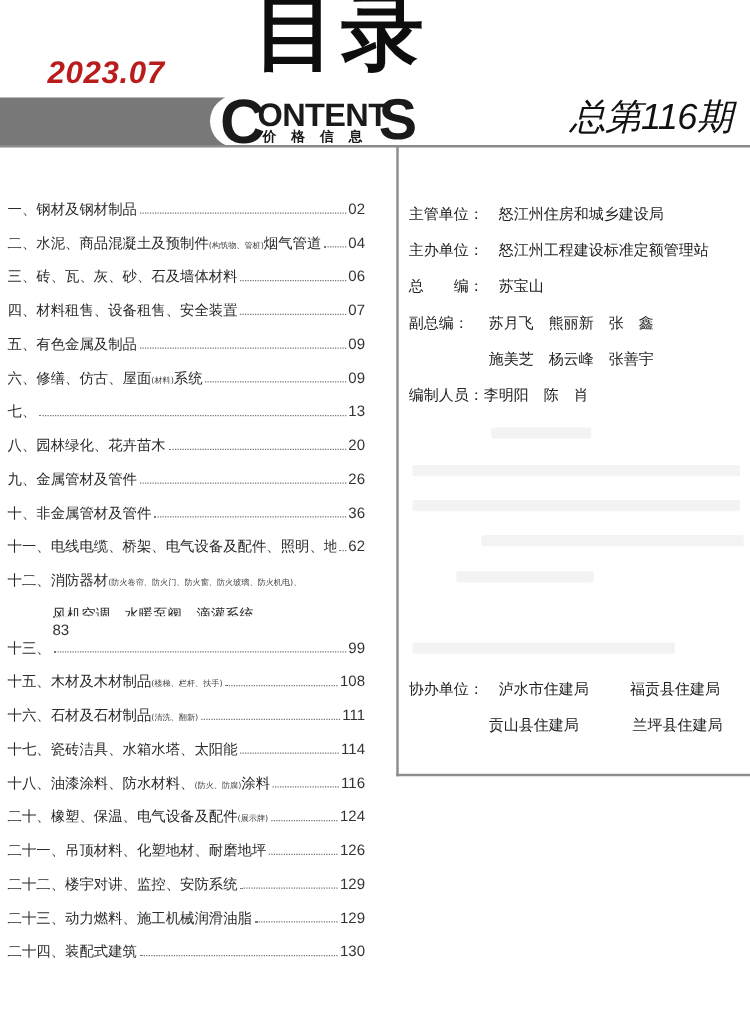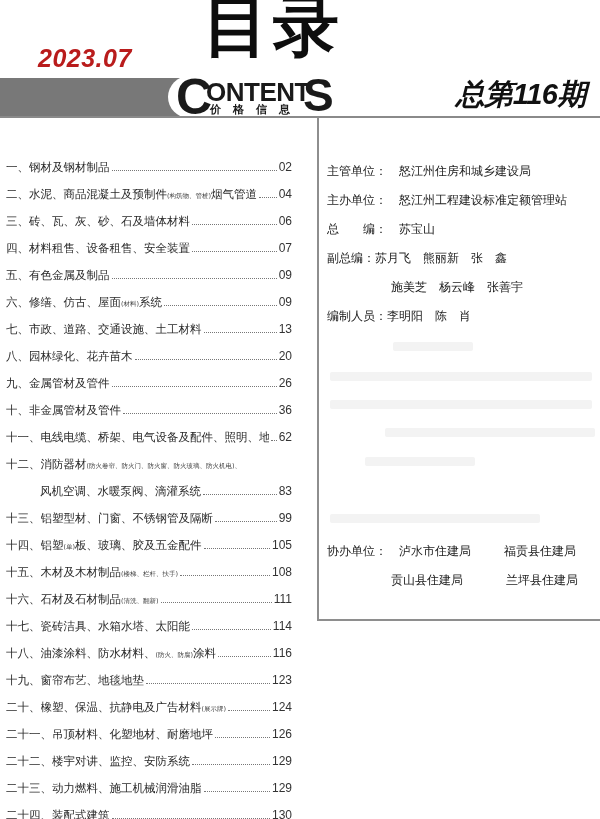--- a/index.html
+++ b/index.html
@@ -40,36 +40,36 @@
     position: absolute; left: 303px; top: 72px;
     font-family: "Liberation Sans", sans-serif; font-weight: bold;
     font-size: 46px; color: #1a1a1a; line-height: 1;
   }
   .logo-sub {
     position: absolute; left: 210px; top: 102px;
     font-size: 11px; font-weight: bold; color: #1a1a1a; letter-spacing: 12px;
   }
   .issue {
     position: absolute; right: 14px; top: 80px;
-    font-family: "Liberation Sans", sans-serif; font-weight: bold; font-style: italic;
+    font-family: "Liberation Sans", sans-serif; font-weight: normal; font-style: italic;
     font-size: 29px; color: #111; letter-spacing: -0.5px; line-height: 1;
   }
   .rule-top {
     position: absolute; left: 0; top: 116px; width: 600px; height: 2px;
     background: #8a8a8a;
   }
   .toc {
     position: absolute; left: 6px; top: 160px; width: 286px;
     list-style: none; margin: 0; padding: 0;
   }
   .toc li {
     display: flex; align-items: baseline; height: 27px;
     font-size: 11.5px; color: #2a2a2a; white-space: nowrap;
   }
-  .toc li.cont { padding-left: 34px; }
+  .toc li.cont { padding-left: 34px; flex-direction: column; }
   .toc .num { flex: 0 0 auto; }
   .toc .title { flex: 0 1 auto; overflow: hidden; }
   .toc .note { font-size: 6.5px; color: #444; }
   .toc .dots {
     flex: 1 1 auto; border-bottom: 1px dotted #777; margin: 0 2px 3px 2px; min-width: 6px;
   }
   .toc .page { flex: 0 0 auto; font-family: "Liberation Sans", sans-serif; font-size: 12px; color: #333; }
   .info-box {
     position: absolute; left: 317px; top: 117px; width: 290px; height: 502px;
     border-left: 2px solid #8e8e8e; border-bottom: 2px solid #8e8e8e;
@@ -134,21 +134,20 @@
     <li>
       <span class="num">六、</span>
       <span class="title">修缮、仿古、屋面</span>
       <span class="note">(材料)</span>
       <span class="title">系统</span>
       <span class="dots"></span>
       <span class="page">09</span>
     </li>
     <li>
       <span class="num">七、</span>
-      <span class="title">市政、道路、交通设施、土工材料</span>
       <span class="dots"></span>
       <span class="page">13</span>
     </li>
     <li>
       <span class="num">八、</span>
       <span class="title">园林绿化、花卉苗木</span>
       <span class="dots"></span>
       <span class="page">20</span>
     </li>
     <li>
@@ -174,31 +173,22 @@
       <span class="title">消防器材</span>
       <span class="note">(防火卷帘、防火门、防火窗、防火玻璃、防火机电)、</span>
     </li>
     <li class="cont">
       <span class="title">风机空调、水暖泵阀、滴灌系统</span>
       <span class="dots"></span>
       <span class="page">83</span>
     </li>
     <li>
       <span class="num">十三、</span>
-      <span class="title">铝塑型材、门窗、不锈钢管及隔断</span>
       <span class="dots"></span>
       <span class="page">99</span>
-    </li>
-    <li>
-      <span class="num">十四、</span>
-      <span class="title">铝塑</span>
-      <span class="note">(单)</span>
-      <span class="title">板、玻璃、胶及五金配件</span>
-      <span class="dots"></span>
-      <span class="page">105</span>
     </li>
     <li>
       <span class="num">十五、</span>
       <span class="title">木材及木材制品</span>
       <span class="note">(楼梯、栏杆、扶手)</span>
       <span class="dots"></span>
       <span class="page">108</span>
     </li>
     <li>
       <span class="num">十六、</span>
@@ -215,28 +205,22 @@
     </li>
     <li>
       <span class="num">十八、</span>
       <span class="title">油漆涂料、防水材料、</span>
       <span class="note">(防火、防腐)</span>
       <span class="title">涂料</span>
       <span class="dots"></span>
       <span class="page">116</span>
     </li>
     <li>
-      <span class="num">十九、</span>
-      <span class="title">窗帘布艺、地毯地垫</span>
-      <span class="dots"></span>
-      <span class="page">123</span>
-    </li>
-    <li>
       <span class="num">二十、</span>
-      <span class="title">橡塑、保温、抗静电及广告材料</span>
+      <span class="title">橡塑、保温、电气设备及配件</span>
       <span class="note">(展示牌)</span>
       <span class="dots"></span>
       <span class="page">124</span>
     </li>
     <li>
       <span class="num">二十一、</span>
       <span class="title">吊顶材料、化塑地材、耐磨地坪</span>
       <span class="dots"></span>
       <span class="page">126</span>
     </li>
@@ -265,21 +249,21 @@
 <div class="info-row" style="top:163px">
   <span class="label">主管单位：</span><span class="val">怒江州住房和城乡建设局</span>
 </div>
 <div class="info-row" style="top:192px">
   <span class="label">主办单位：</span><span class="val">怒江州工程建设标准定额管理站</span>
 </div>
 <div class="info-row" style="top:221px">
   <span class="label">总　　编：</span><span class="val">苏宝山</span>
 </div>
 <div class="info-row names" style="top:250px">
-  <span class="label" style="margin-right:0">副总编：</span><span>苏月飞</span><span>熊丽新</span><span>张　鑫</span>
+  <span class="label" style="margin-right:16px">副总编：</span><span>苏月飞</span><span>熊丽新</span><span>张　鑫</span>
 </div>
 <div class="info-row names" style="top:279px; left:391px">
   <span>施美芝</span><span>杨云峰</span><span>张善宇</span>
 </div>
 <div class="info-row names" style="top:308px">
   <span class="label" style="margin-right:0">编制人员：</span><span>李明阳</span><span>陈　肖</span>
 </div>
 
 <div class="faded" style="left:393px; top:342px; width:80px"></div>
 <div class="faded" style="left:330px; top:372px; width:262px"></div>

